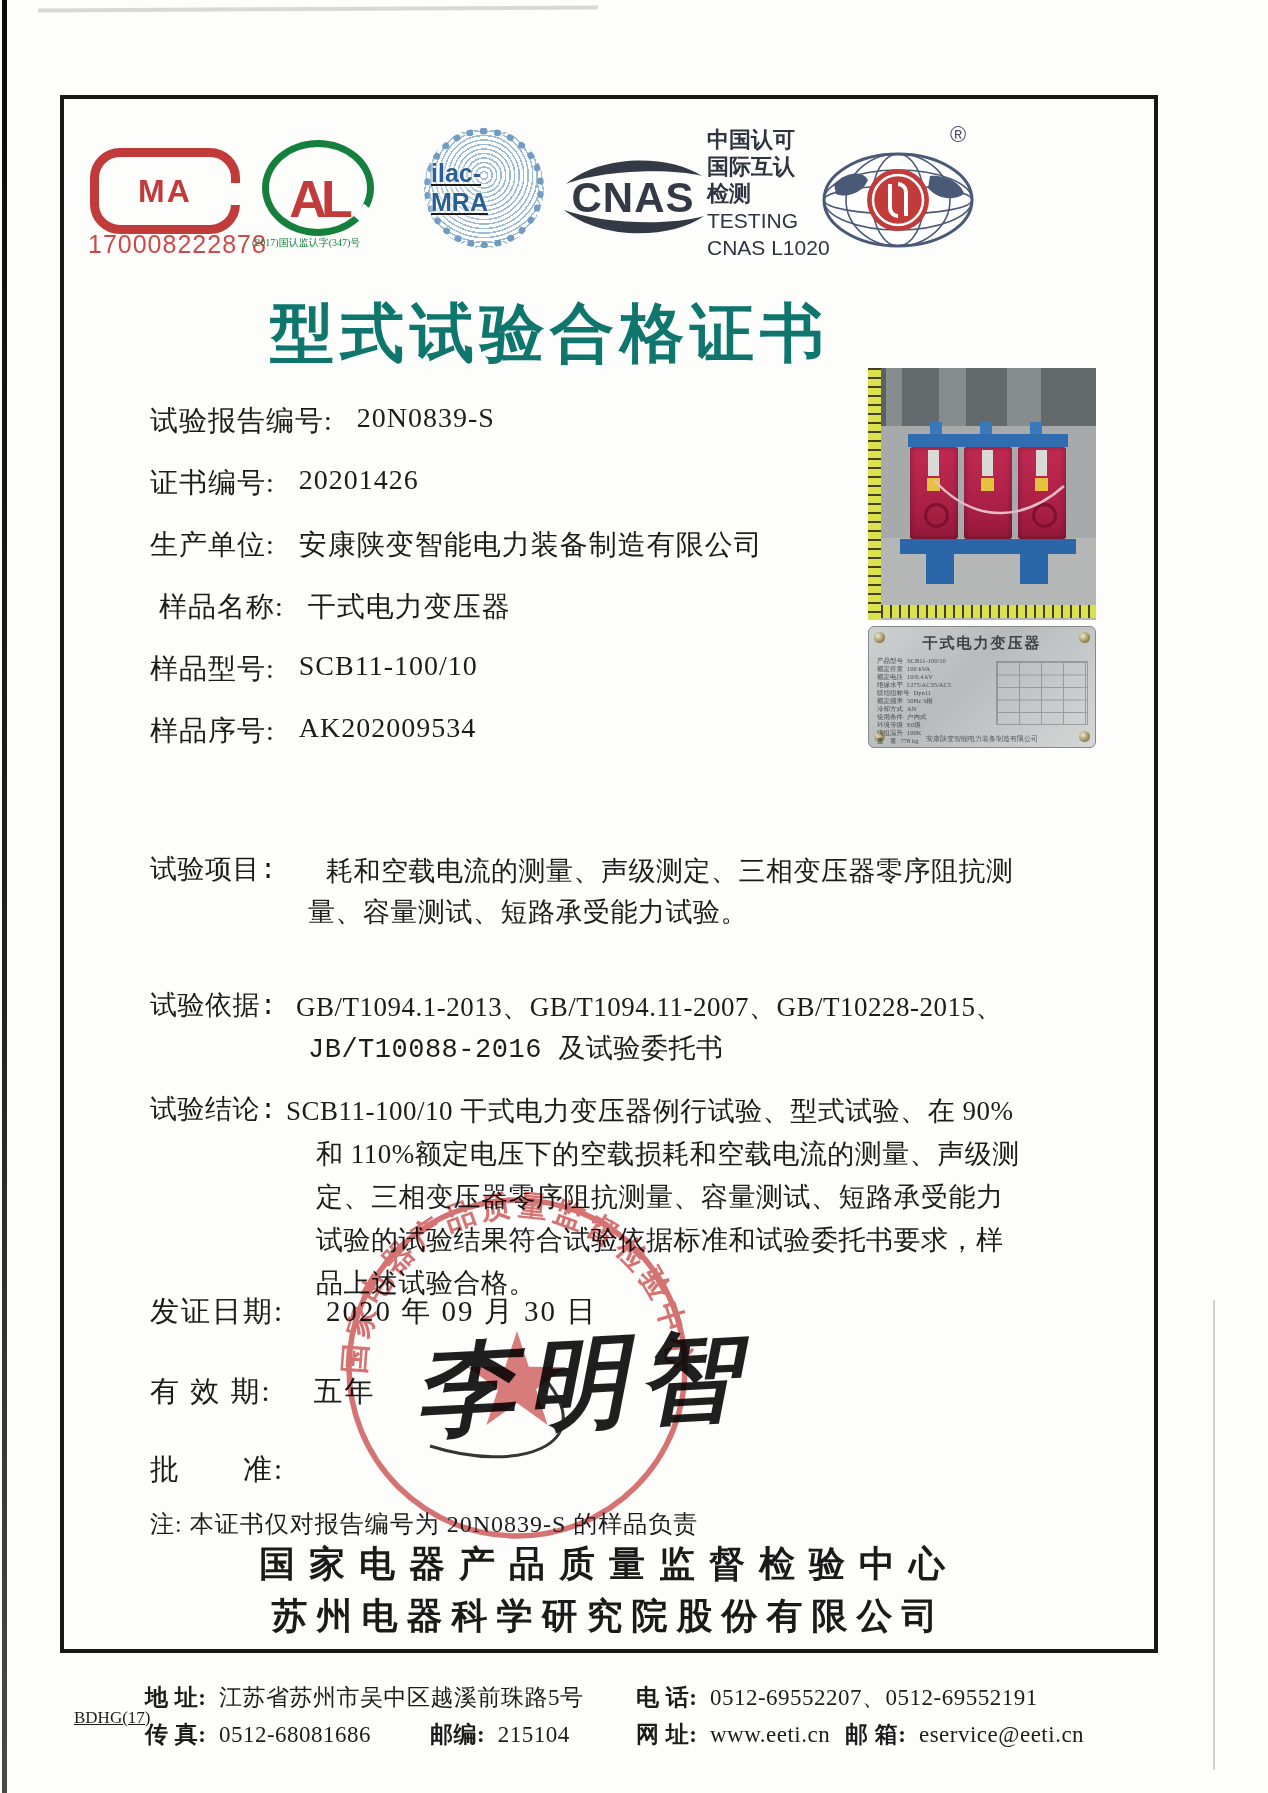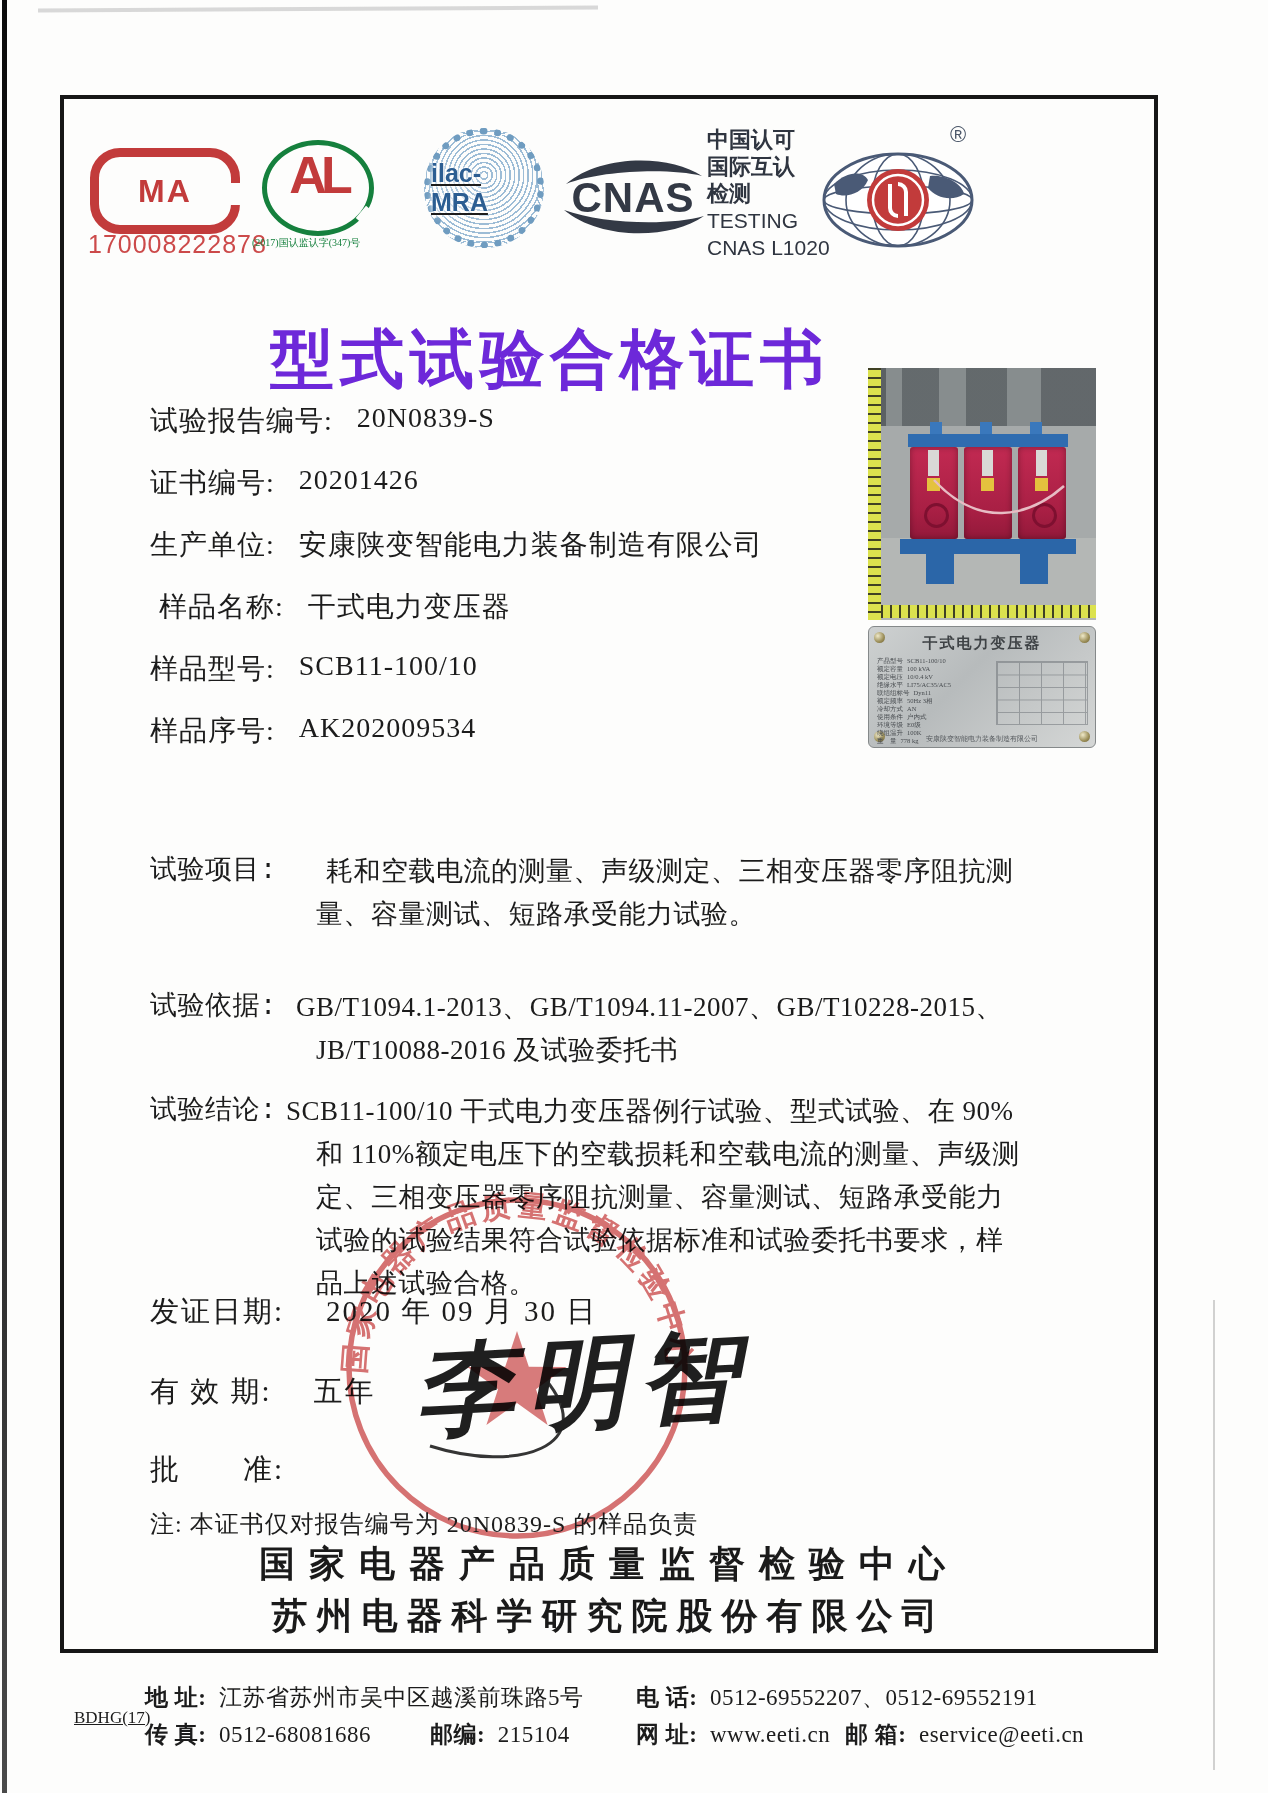--- a/index.html
+++ b/index.html
@@ -14,44 +14,44 @@
   .scanT{left:38px;top:7px;width:560px;height:4px;background:#b9b9b9;opacity:.55;transform:rotate(-.3deg);}
   .scanR{left:1213px;top:1300px;width:2px;height:470px;background:#9b9b9b;opacity:.45;}
   
   .frame{left:60px;top:95px;width:1098px;height:1558px;border:4px solid #171717;box-sizing:border-box;}
   
   .cma{left:90px;top:148px;width:150px;height:86px;border:9px solid #c23b3b;border-radius:30px;box-sizing:border-box;
        display:flex;align-items:center;justify-content:center;}
   .cma .gap{position:absolute;right:-11px;top:26px;width:14px;height:22px;background:#fdfdfc;}
   .cma span{font-family:"Liberation Sans",sans-serif;font-weight:bold;font-size:32px;color:#c23b3b;letter-spacing:2px;}
   .cma-num{left:88px;top:230px;font-size:25px;color:#cc4a4a;font-family:"Liberation Sans",sans-serif;letter-spacing:1px;}
-  .al{left:262px;top:140px;width:112px;height:96px;border:5px solid #15803d;border-radius:50%;box-sizing:border-box;
-      display:flex;align-items:flex-start;justify-content:center;}
+  .al{left:262px;top:140px;width:112px;height:96px;border:7px solid #15803d;border-radius:50%;box-sizing:border-box;
+      display:flex;align-items:flex-end;justify-content:center;}
   .al .gap{position:absolute;right:-6px;bottom:6px;width:16px;height:16px;background:#fdfdfc;transform:rotate(40deg);}
   .al span{font-family:"Liberation Sans",sans-serif;font-weight:bold;font-size:52px;color:#c23b3b;letter-spacing:-6px;}
   .al-cap{left:252px;top:236px;font-size:10px;color:#15803d;}
   .ilac{left:424px;top:128px;width:120px;height:120px;border-radius:50%;box-sizing:border-box;
         border:7px dotted #6f9cc0;
         background:repeating-radial-gradient(circle at 50% 38%, #fdfdfc 0 3px, #9cbcd6 3px 4.5px);
         display:flex;align-items:center;justify-content:center;text-decoration:underline;}
   .ilac span{font-family:"Liberation Sans",sans-serif;font-weight:bold;font-size:25px;color:#2c5e92;
         text-shadow:0 0 3px #fff,0 0 6px #fff;}
   .cnas-cap{left:707px;top:126px;line-height:27px;font-size:22px;font-weight:bold;color:#2f3540;font-family:"Liberation Sans",sans-serif;}
   .cnas-cap .lat{font-weight:normal;font-size:21px;}
   .reg{left:950px;top:122px;font-size:22px;color:#4a5668;font-family:"Liberation Sans",sans-serif;}
   
   .title{left:150px;top:290px;width:800px;text-align:center;font-size:64px;font-weight:bold;
-         letter-spacing:6px;color:#6d28d9;font-family:"Liberation Sans","DejaVu Sans",sans-serif;margin-top:26px;}
+         letter-spacing:6px;color:#0f766e;font-family:"Liberation Sans","DejaVu Sans",sans-serif;}
   
   .frow{display:flex;gap:24px;font-size:28px;white-space:nowrap;letter-spacing:1px;}
   
   .para{display:flex;font-size:27px;line-height:43px;letter-spacing:.5px;}
   .plabel{width:146px;flex:none;font-family:Liberation Mono, monospace;}
   .para .ind{margin-left:30px;}
-  .para .ind2{margin-left:20px;}
+  .para .ind2{margin-left:12px;font-family:Liberation Mono, monospace;}
   
   .irow{display:flex;gap:42px;font-size:29px;white-space:nowrap;letter-spacing:2px;}
   .note{font-size:24px;letter-spacing:1px;}
   .org{left:60px;width:1098px;text-align:center;font-size:36px;font-weight:600;color:#1a1a1a;}
   
   .foot{font-size:23px;white-space:nowrap;letter-spacing:.5px;}
   .foot b{font-weight:600;}
   .fcode{font-size:17px;text-decoration:underline;}
   
   .shot{left:868px;top:368px;width:228px;height:380px;}

